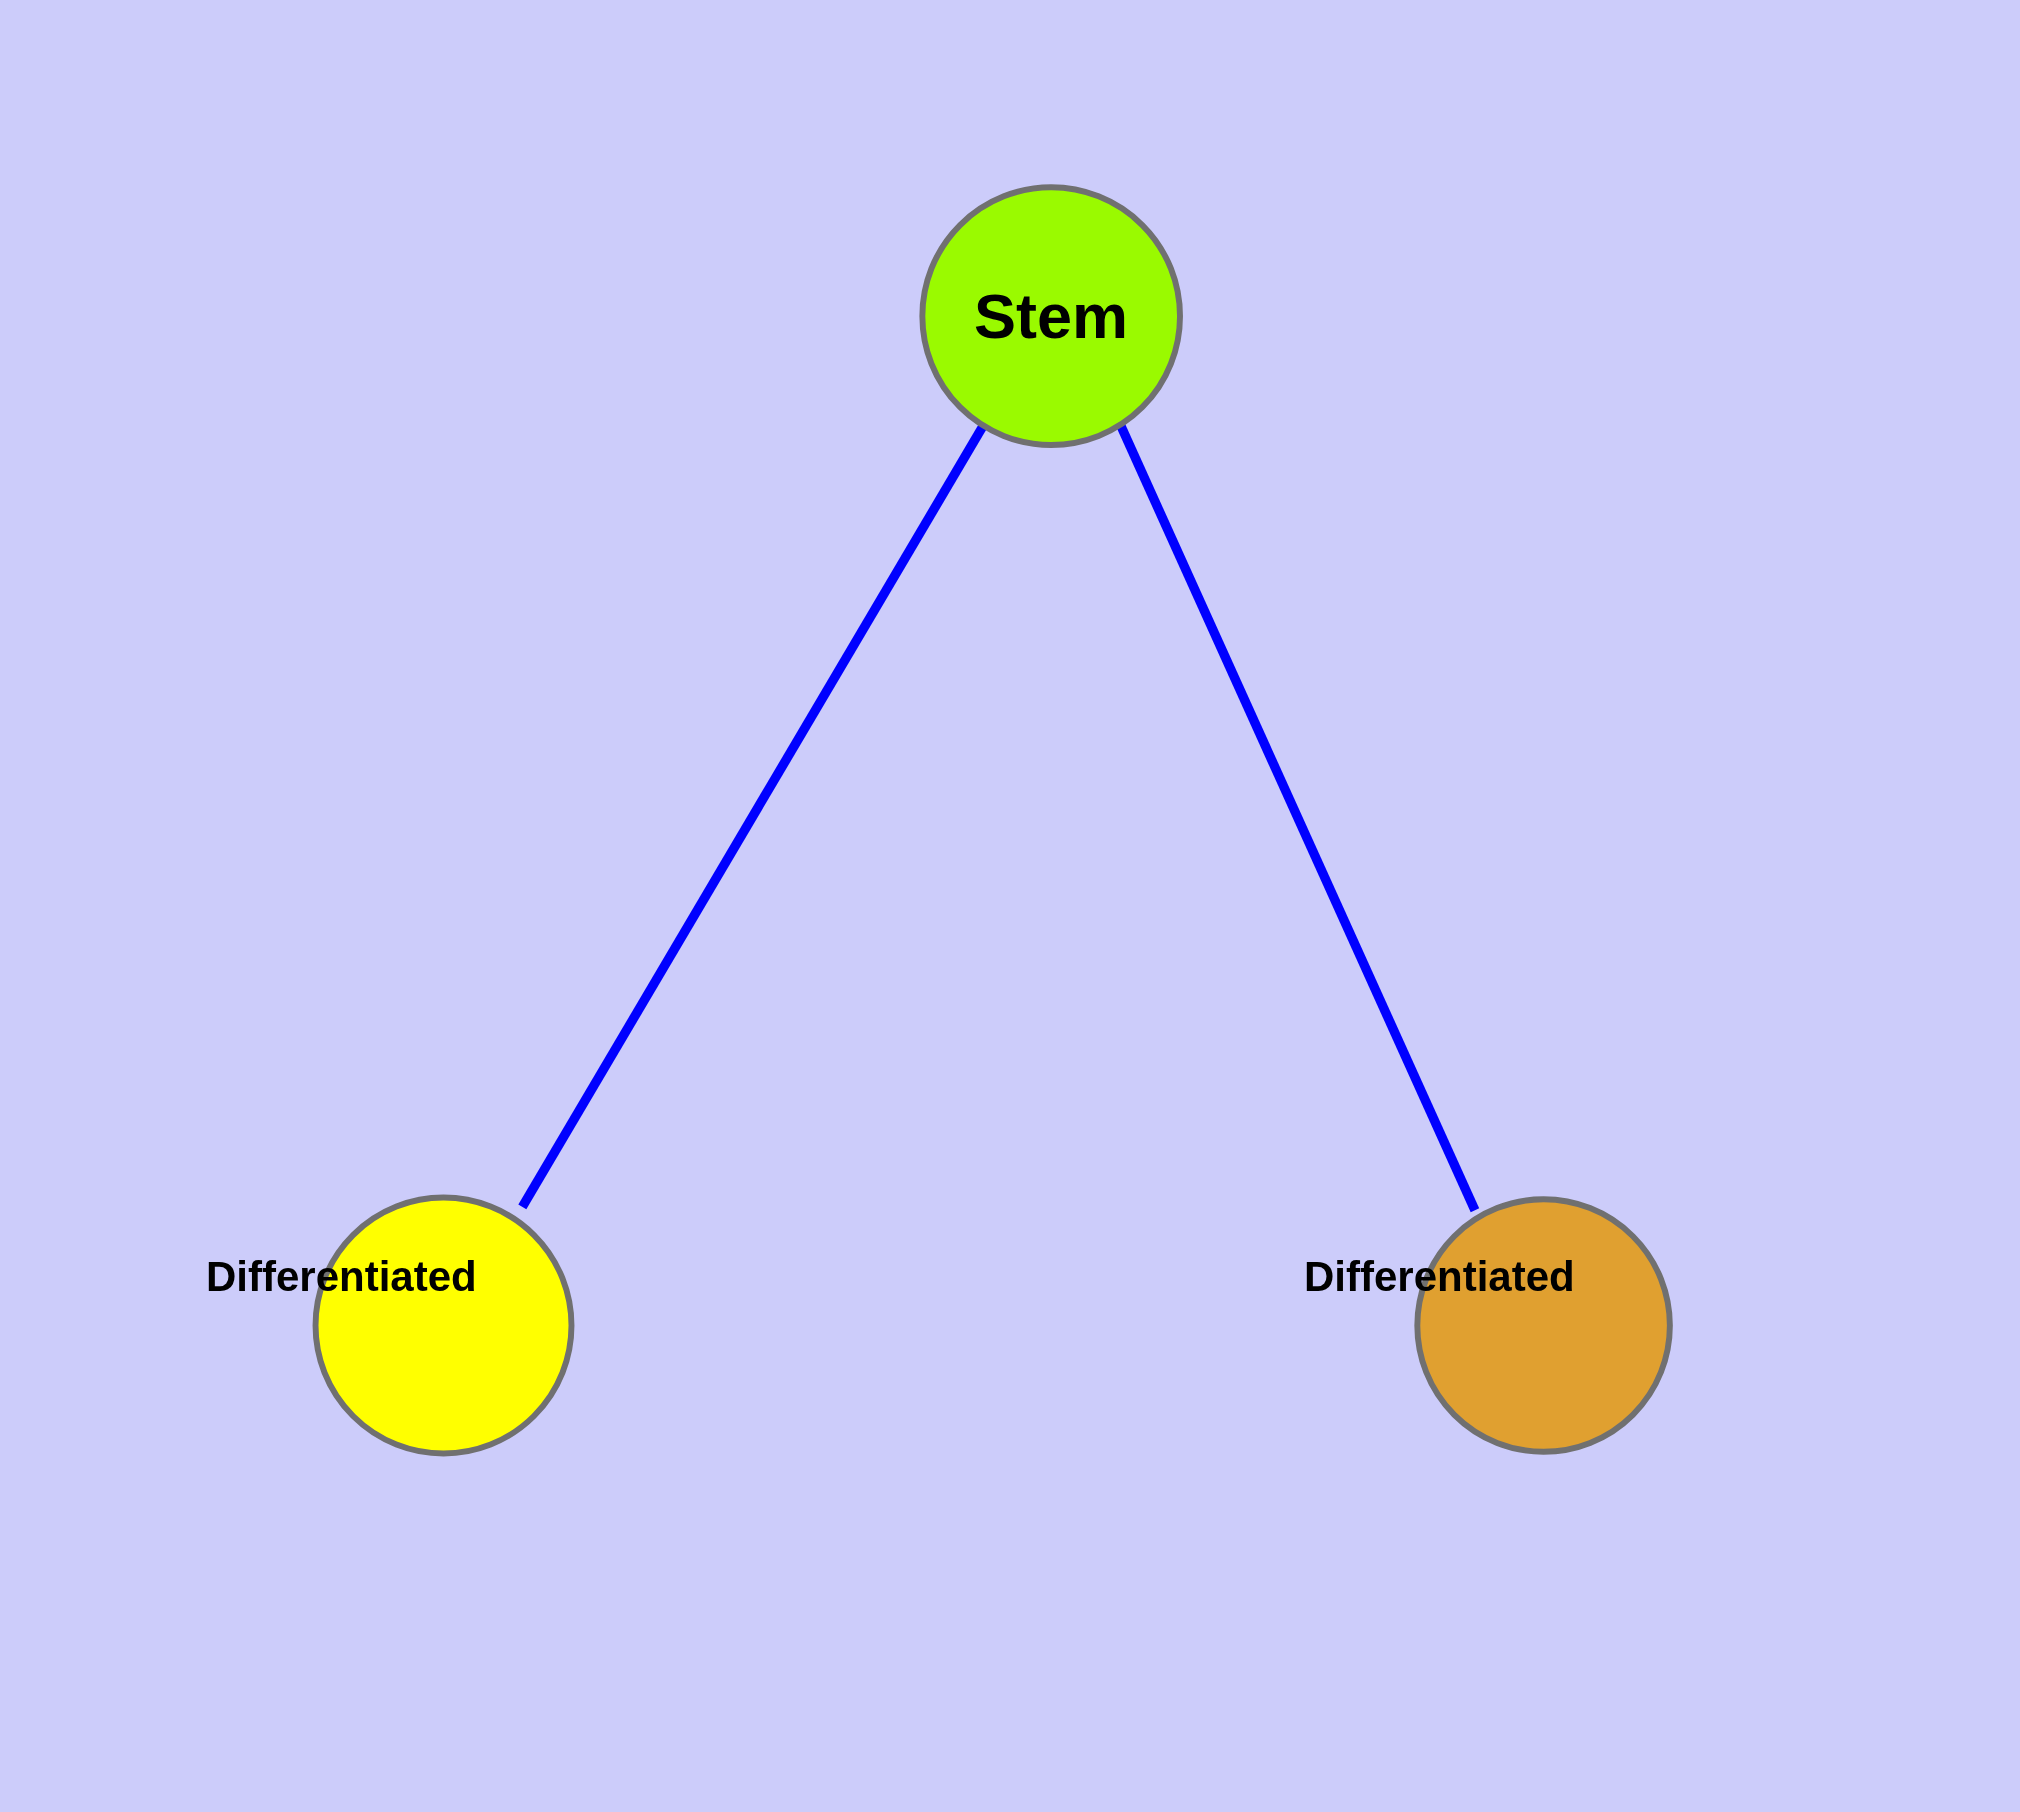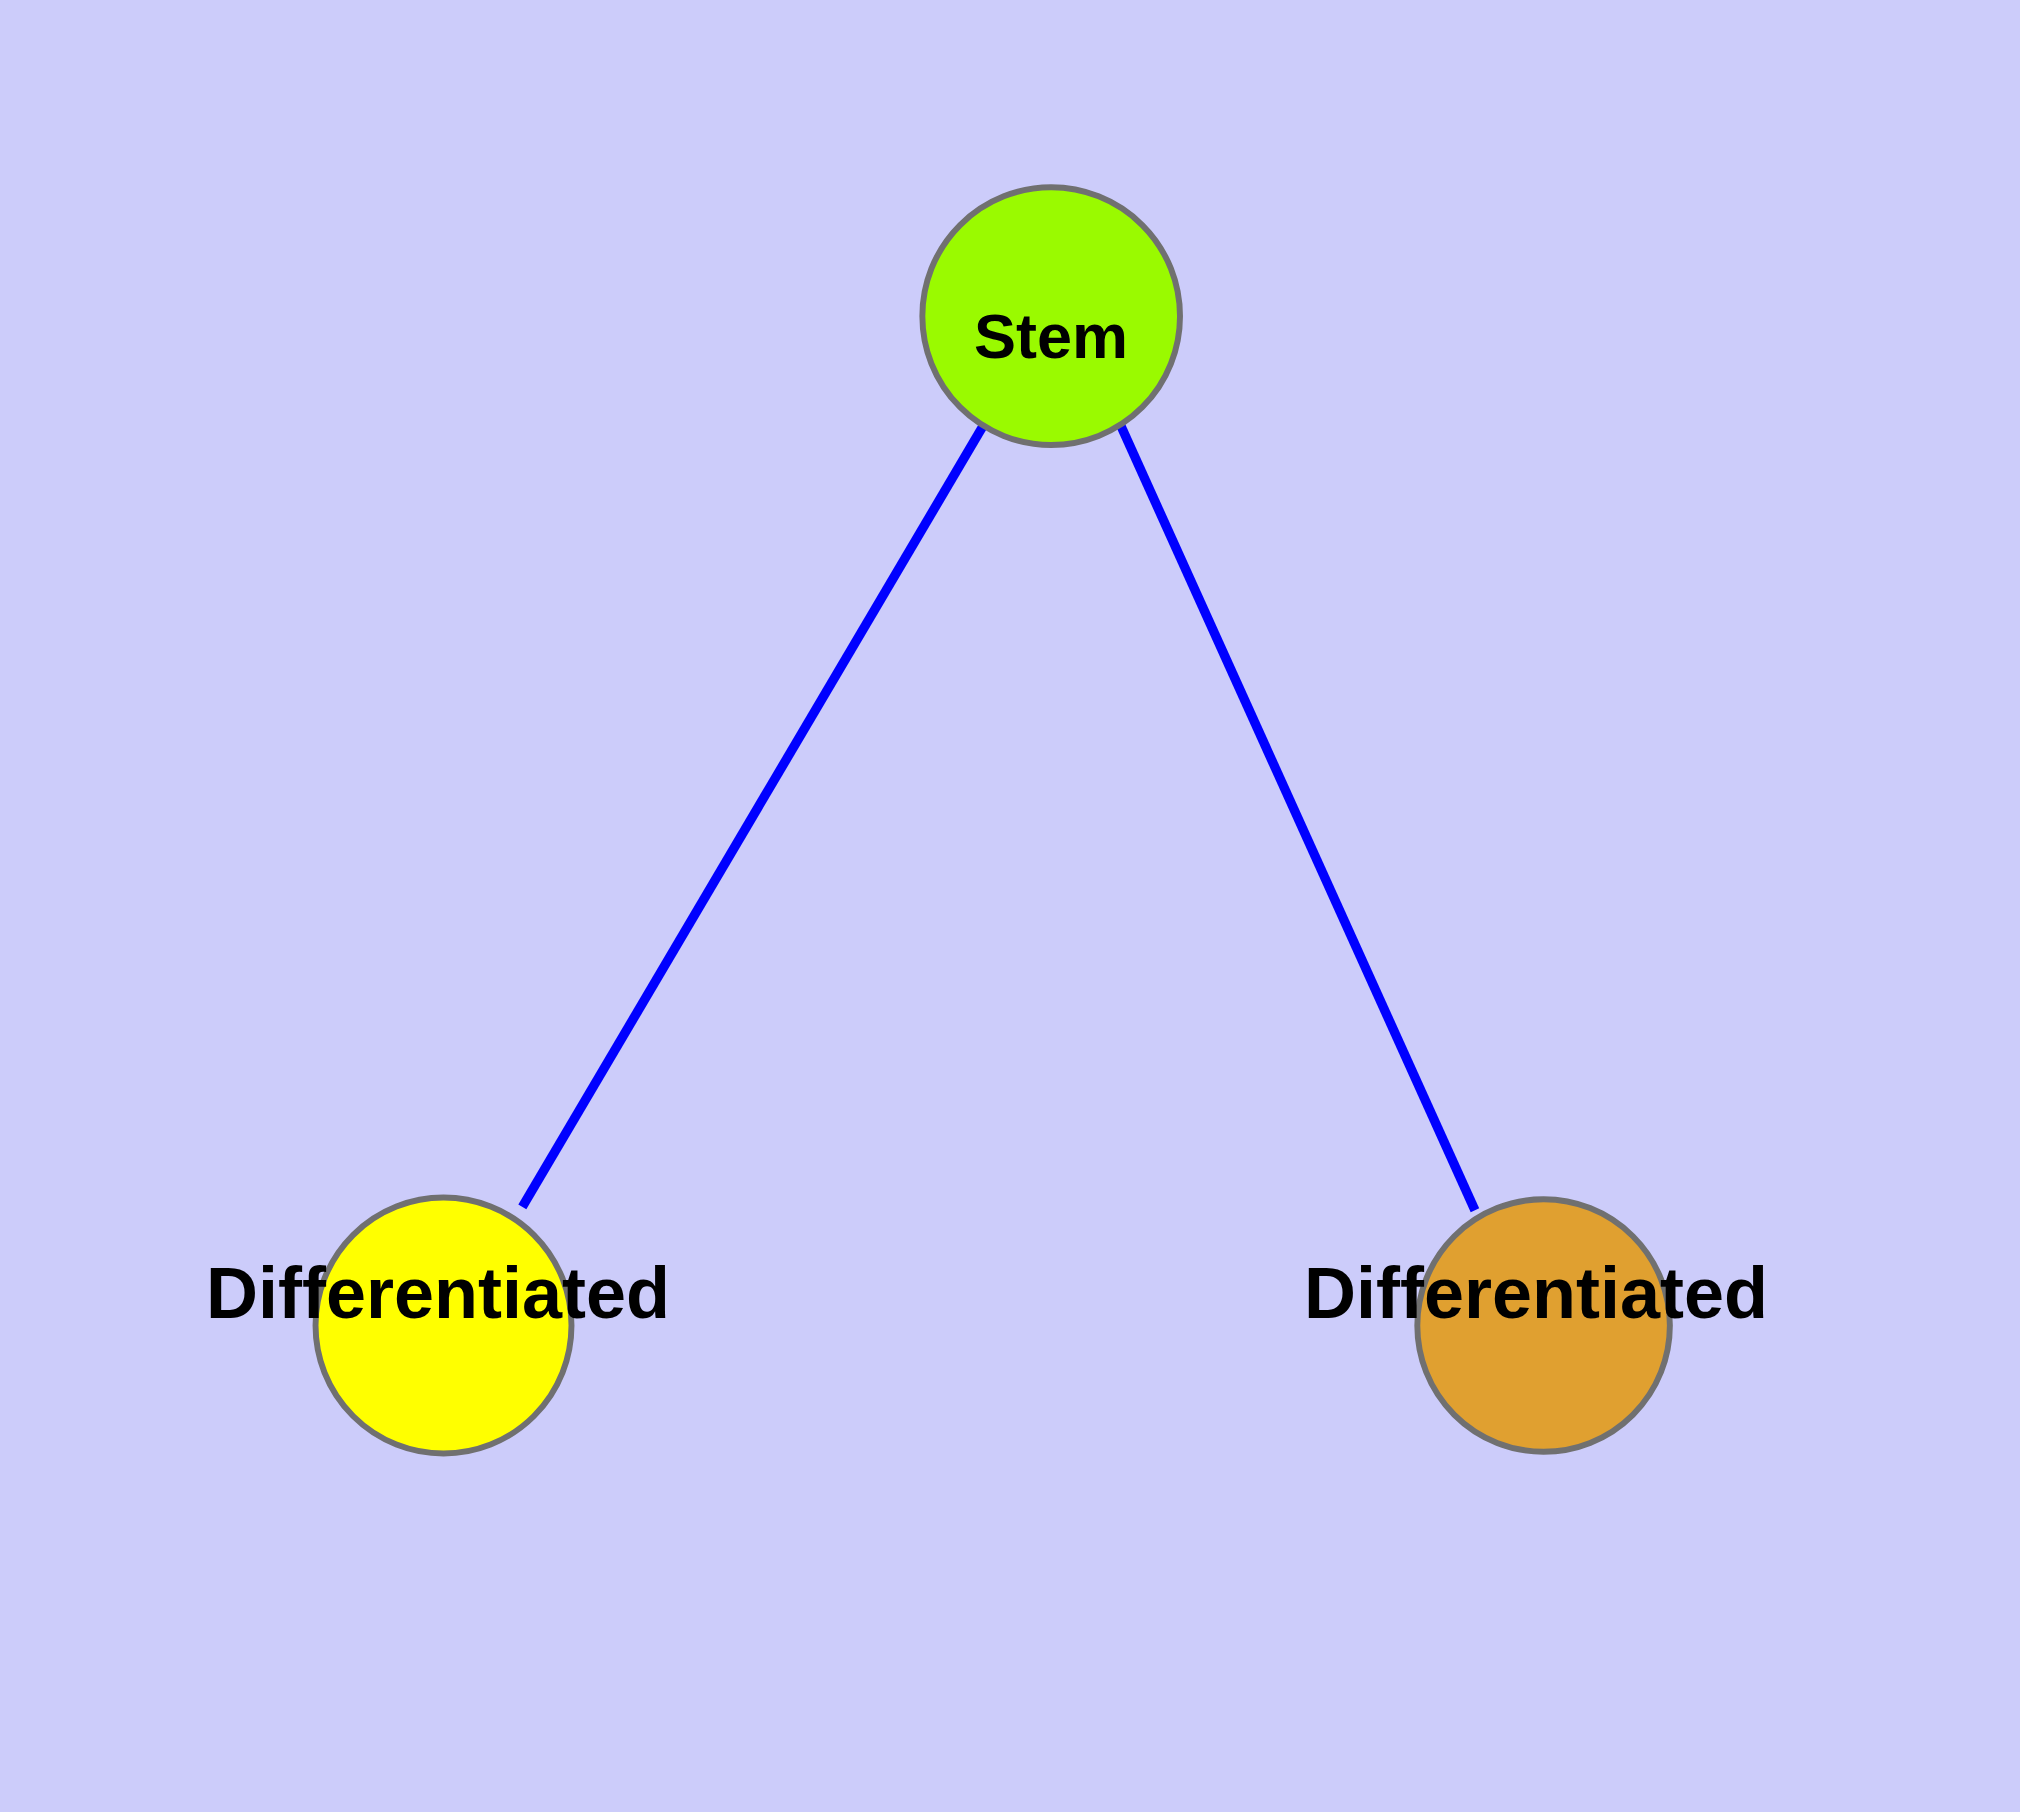--- a/index.html
+++ b/index.html
@@ -34,21 +34,21 @@
     font-weight: bold;
     line-height: 1.12;
     white-space: pre;
     pointer-events: none;
     -webkit-font-smoothing: antialiased;
   }
   .node-label.root {
     font-size: 63px;
   }
   .node-label.leaf {
-    font-size: 72px;
+    font-size: 42px;
   }
 </style>
 </head>
 <body>
 
 <div id="canvas" style="width: 2021px; height: 1812px;">
 
   <div id="bg-rect" style="background: rgb(204, 204, 250); width: 2021px; height: 1812px;"></div>
 
   <svg id="graph-svg" viewBox="0 0 2384 2138" xmlns="http://www.w3.org/2000/svg" style="width: 2021px; height: 1812px;">
@@ -57,19 +57,19 @@
         <line x1="1322" y1="502" x2="1740" y2="1428" stroke="#0000ff" stroke-width="11" stroke-linecap="butt"></line>
       </g>
     <g id="node-layer">
         <circle cx="1240" cy="373" r="152" fill="#9afa00" stroke="#707070" stroke-width="7"></circle>
         <circle cx="523" cy="1564" r="151" fill="#ffff00" stroke="#707070" stroke-width="7"></circle>
         <circle cx="1821" cy="1564" r="149" fill="#e0a030" stroke="#707070" stroke-width="7"></circle>
       </g>
   </svg>
 
   <div id="label-layer">
-      <div class="node-label root" style="color: rgb(0, 0, 0); left: 974px; top: 281px;"><span style="display: block; margin-top: 20px;">Stem</span></div>
+      <div class="node-label root" style="color: rgb(0, 0, 0); left: 974px; top: 281px;"><span style="display: block;">Stem</span></div>
       <div class="node-label leaf" style="color: rgb(0, 0, 0); left: 206px; top: 1253px;"><span style="display: block;">Differentiated</span></div>
       <div class="node-label leaf" style="color: rgb(0, 0, 0); left: 1304px; top: 1253px;"><span style="display: block;">Differentiated</span></div>
     </div>
 
 </div>
 
 
 </body></html>

